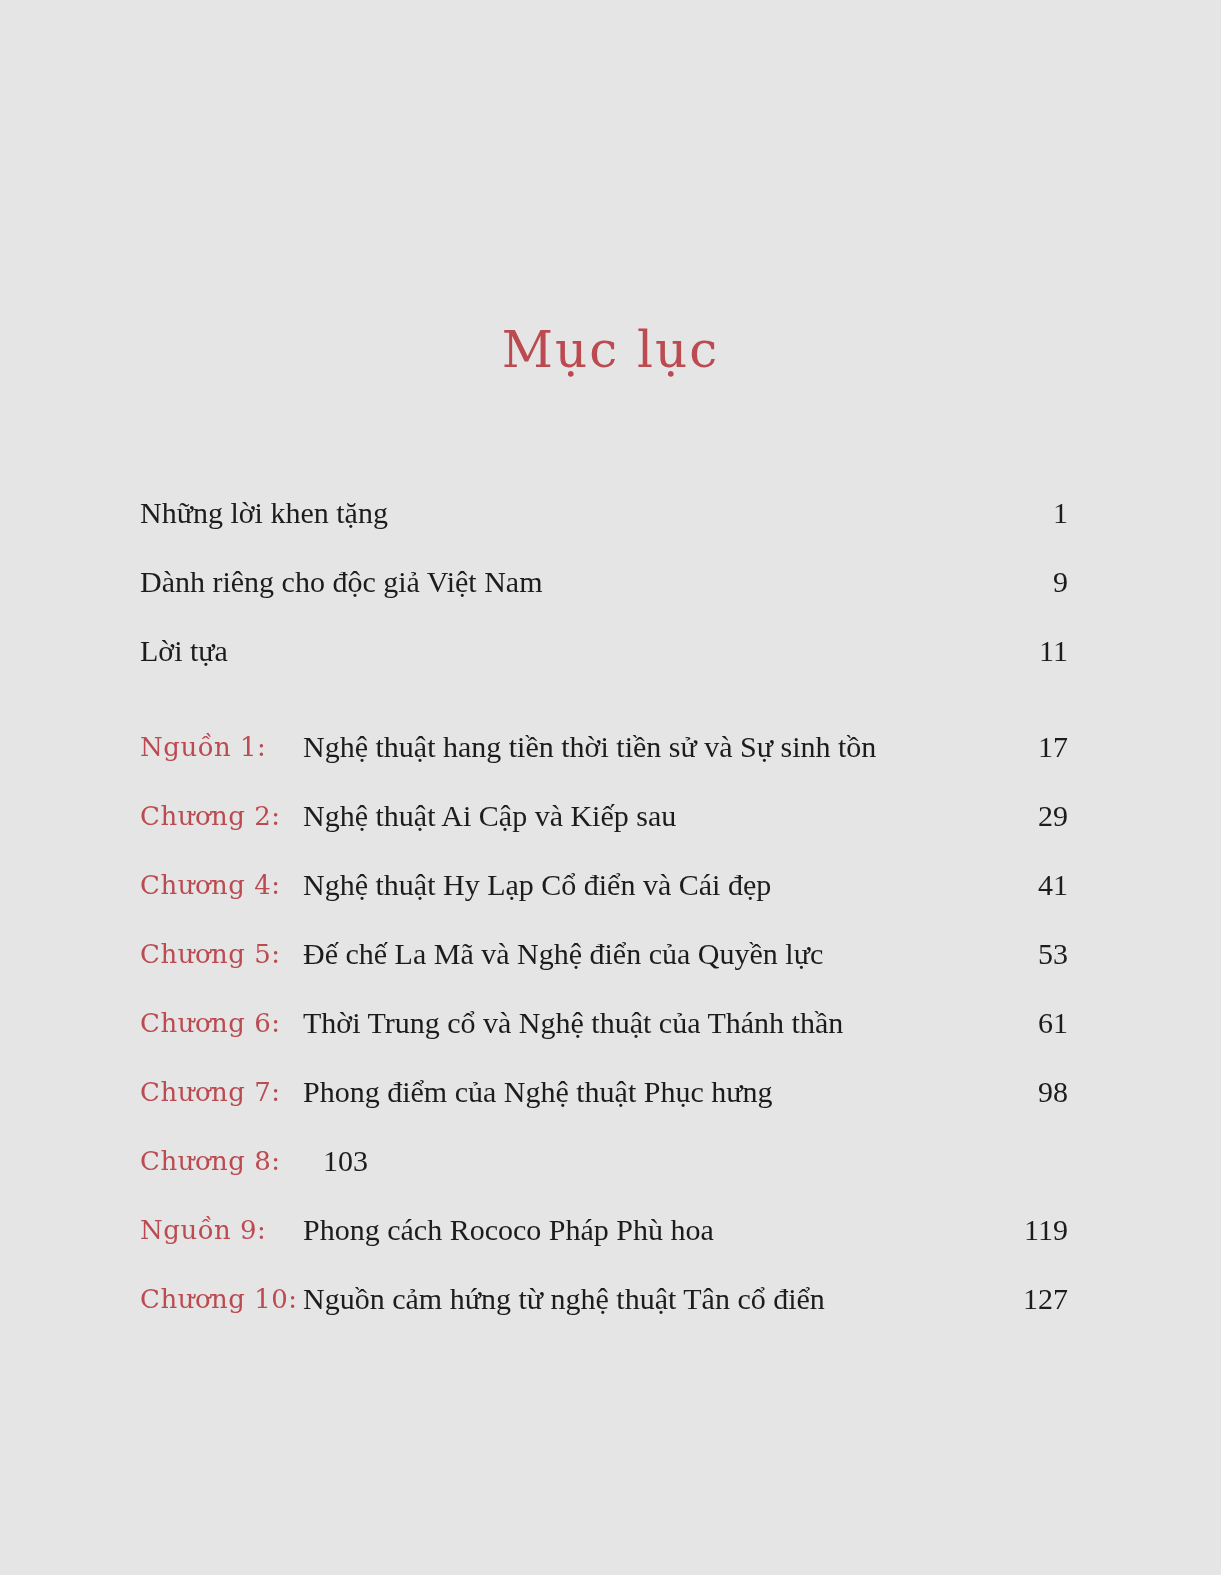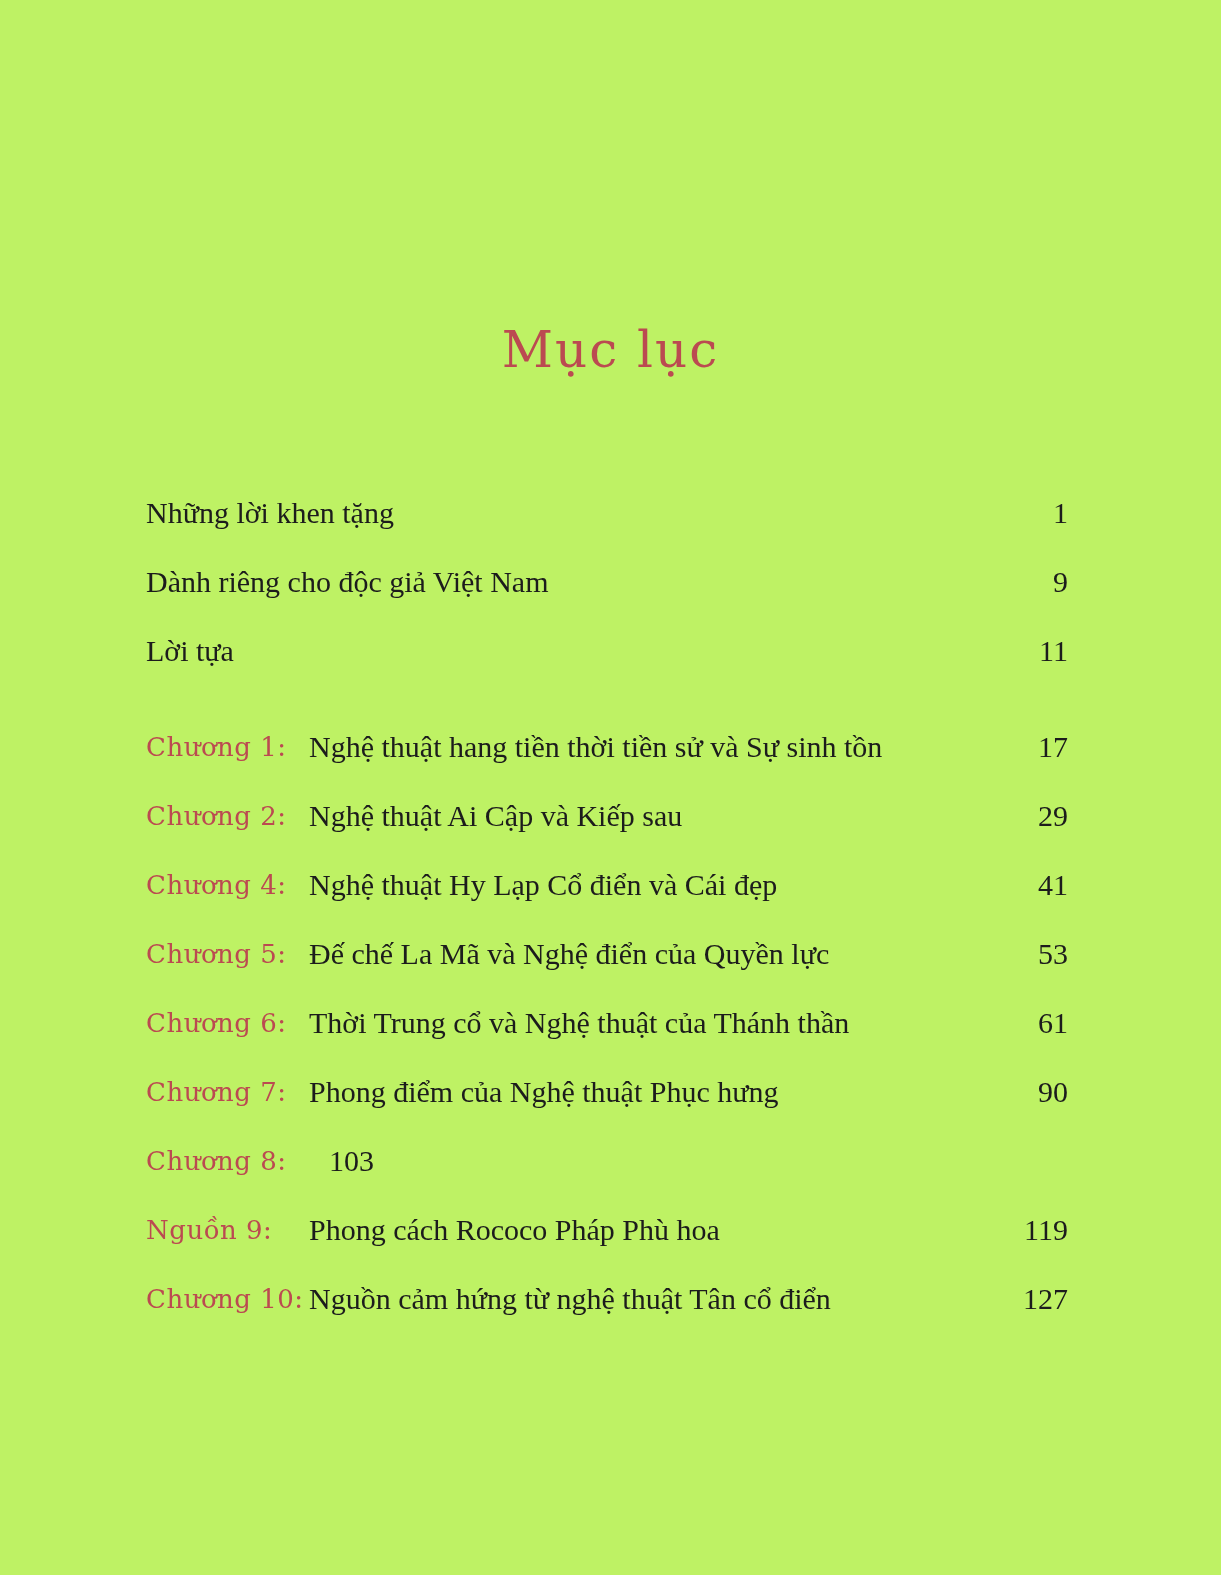--- a/index.html
+++ b/index.html
@@ -23,21 +23,20 @@
     font-size: 50px;
     line-height: 56px;
     letter-spacing: 2px;
     color: var(--accent, #bb4a51);
   }
   .toc {
     position: absolute;
     top: 478px;
     left: 140px;
     right: 153px;
-    margin-left: 6px;
   }
   .toc-row {
     display: flex;
     align-items: center;
     height: 69px;
   }
   .chapters { margin-top: 27px; }
   .chapter-label {
     flex: none;
     width: 163px;
@@ -57,21 +56,21 @@
     flex: none;
     font-size: 30px;
     color: #1c1c1c;
     text-align: right;
     padding-left: 20px;
   }
 </style>
 </head>
 <body>
 
-<div class="page" style="--accent: #bb4a51; background: #bef264;">
+<div class="page" style="--accent: #bb4a51; background: #e5e5e5;">
   <div class="page-title">Mục lục</div>
 
   <div class="toc">
     <div class="front-matter">
   <div class="toc-row">
     <span class="entry-title">Những lời khen tặng</span>
     <span class="entry-page">1</span>
   </div>
 
   <div class="toc-row">
@@ -79,21 +78,21 @@
     <span class="entry-page">9</span>
   </div>
 
   <div class="toc-row">
     <span class="entry-title">Lời tựa</span>
     <span class="entry-page">11</span>
   </div>
 </div>
     <div class="chapters">
   <div class="toc-row">
-    <span class="chapter-label">Chương 1:</span>
+    <span class="chapter-label">Nguồn 1:</span>
     <span class="entry-title">Nghệ thuật hang tiền thời tiền sử và Sự sinh tồn</span>
     <span class="entry-page">17</span>
   </div>
 
   <div class="toc-row">
     <span class="chapter-label">Chương 2:</span>
     <span class="entry-title">Nghệ thuật Ai Cập và Kiếp sau</span>
     <span class="entry-page">29</span>
   </div>
 
@@ -112,21 +111,21 @@
 
   <div class="toc-row">
     <span class="chapter-label">Chương 6:</span>
     <span class="entry-title">Thời Trung cổ và Nghệ thuật của Thánh thần</span>
     <span class="entry-page">61</span>
   </div>
 
   <div class="toc-row">
     <span class="chapter-label">Chương 7:</span>
     <span class="entry-title">Phong điểm của Nghệ thuật Phục hưng</span>
-    <span class="entry-page">90</span>
+    <span class="entry-page">98</span>
   </div>
 
   <div class="toc-row">
     <span class="chapter-label">Chương 8:</span>
     <span class="entry-page">103</span>
   </div>
 
   <div class="toc-row">
     <span class="chapter-label">Nguồn 9:</span>
     <span class="entry-title">Phong cách Rococo Pháp Phù hoa</span>

